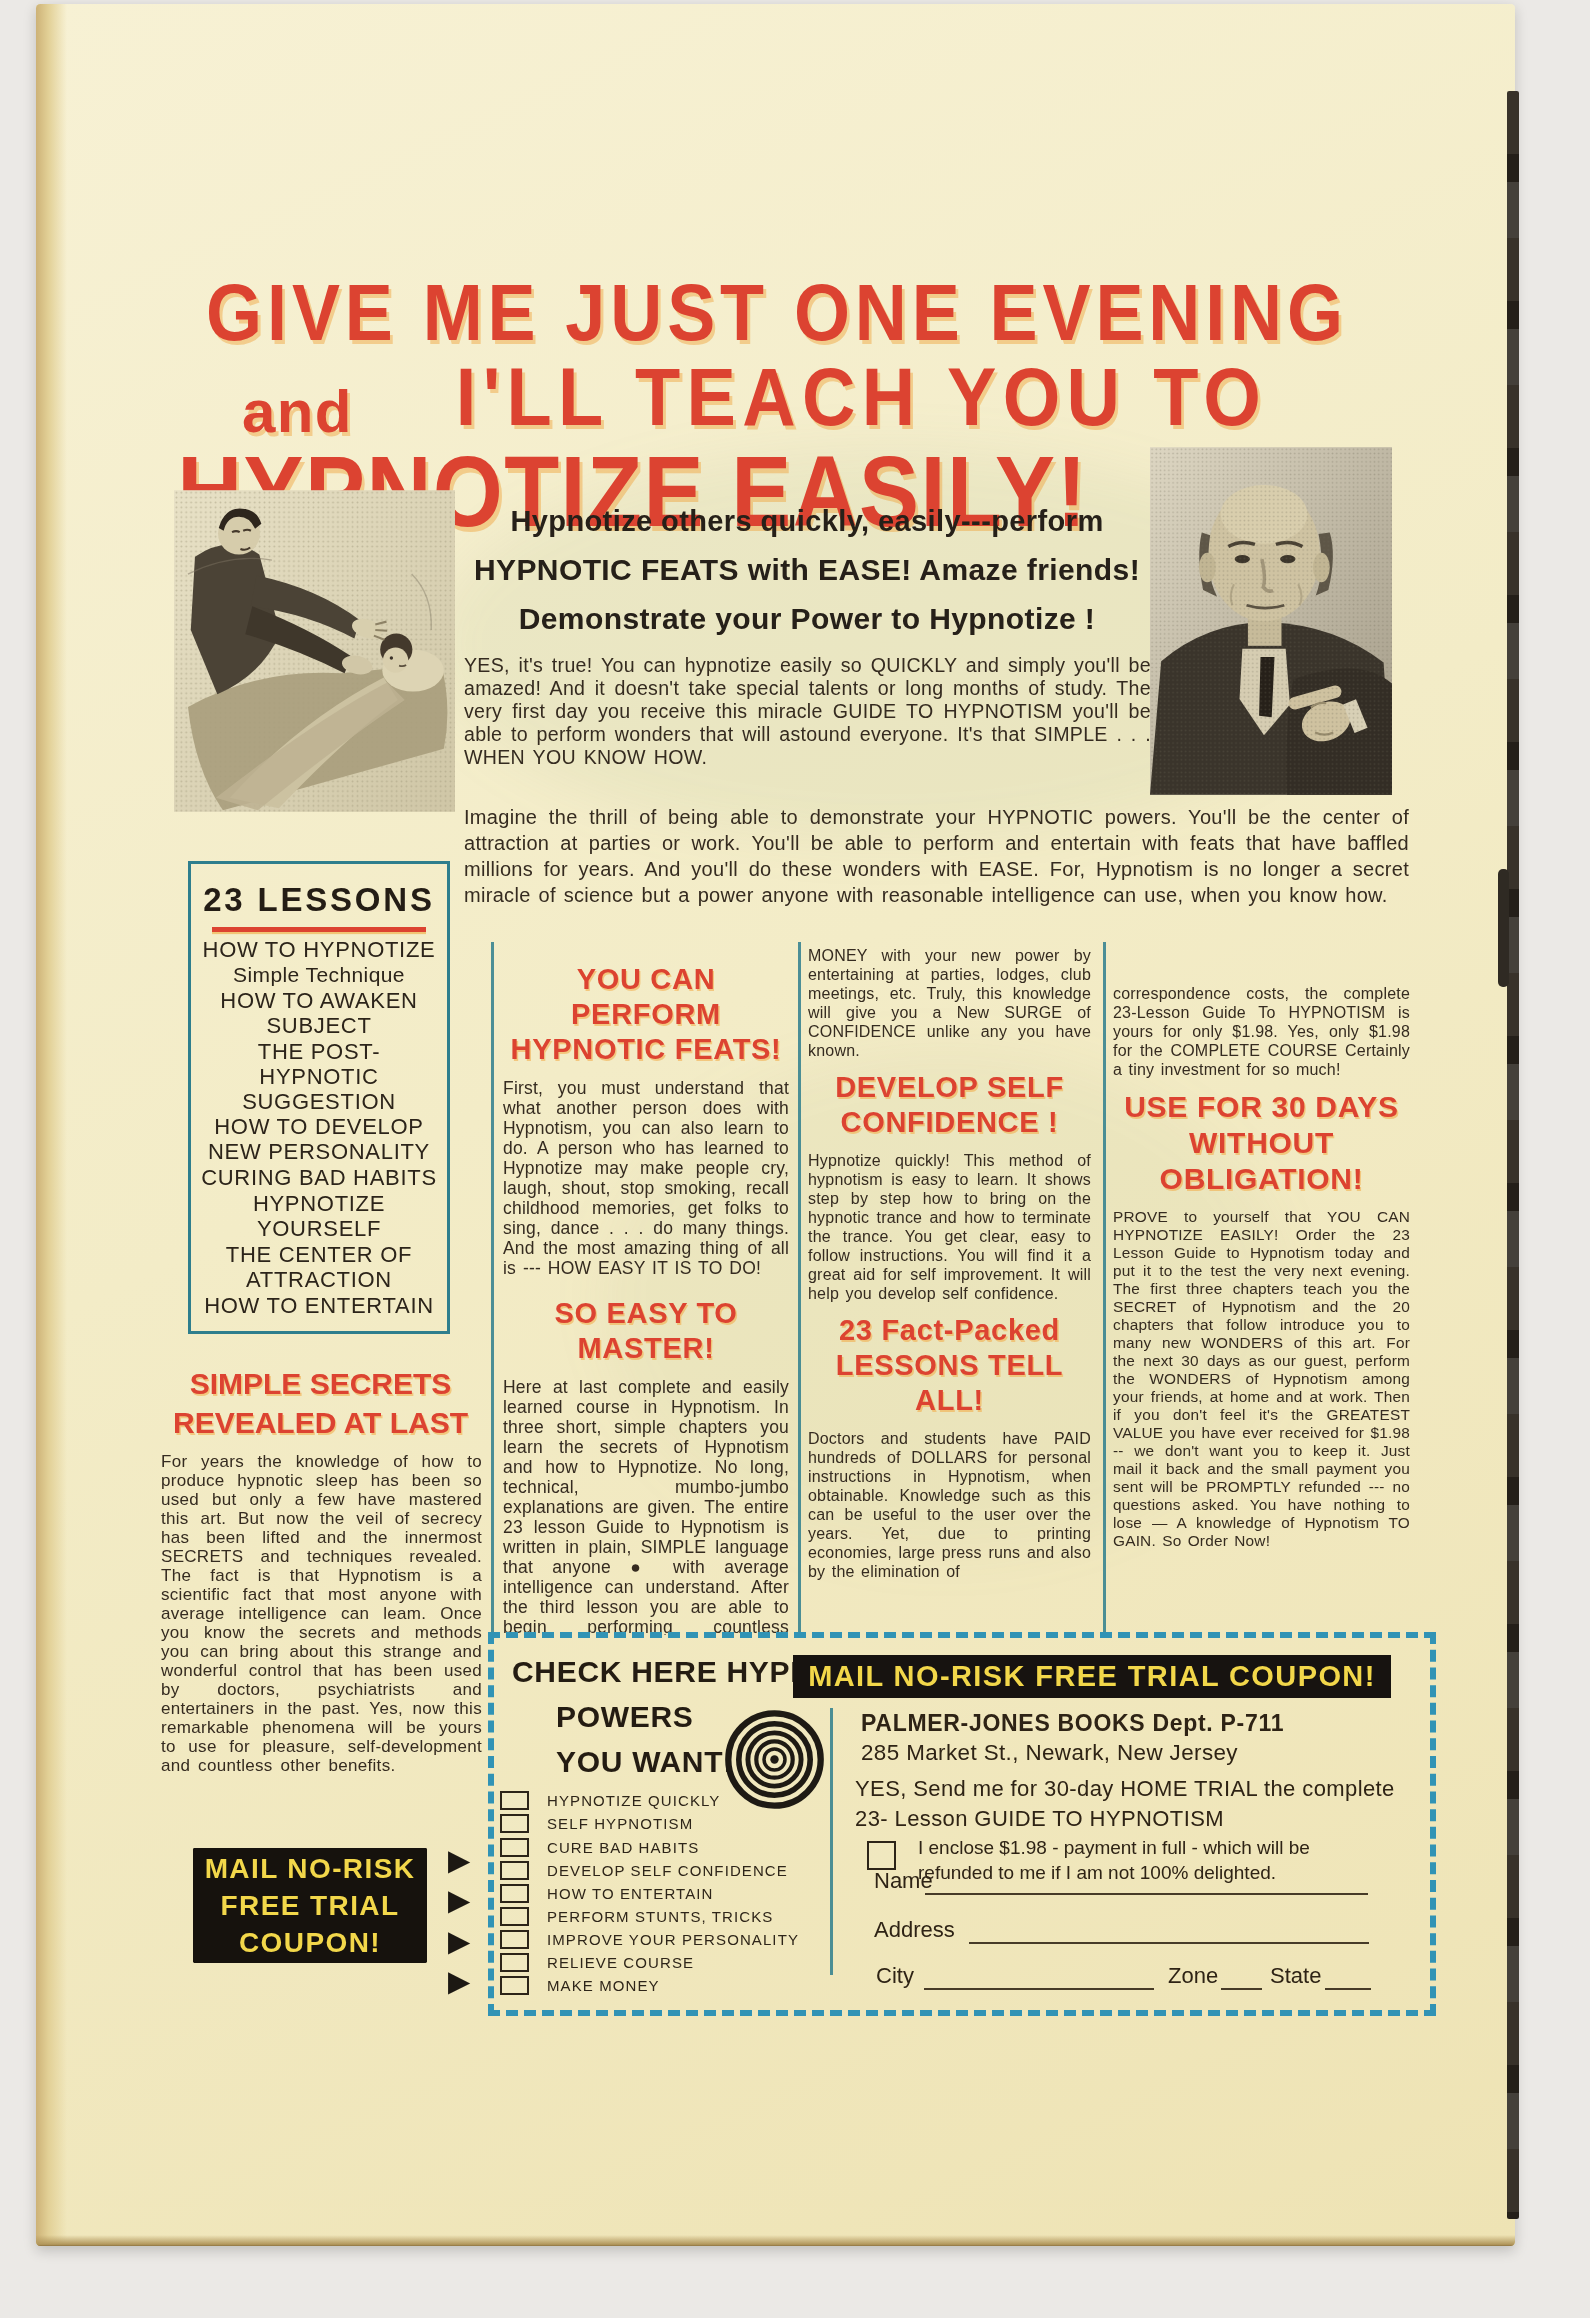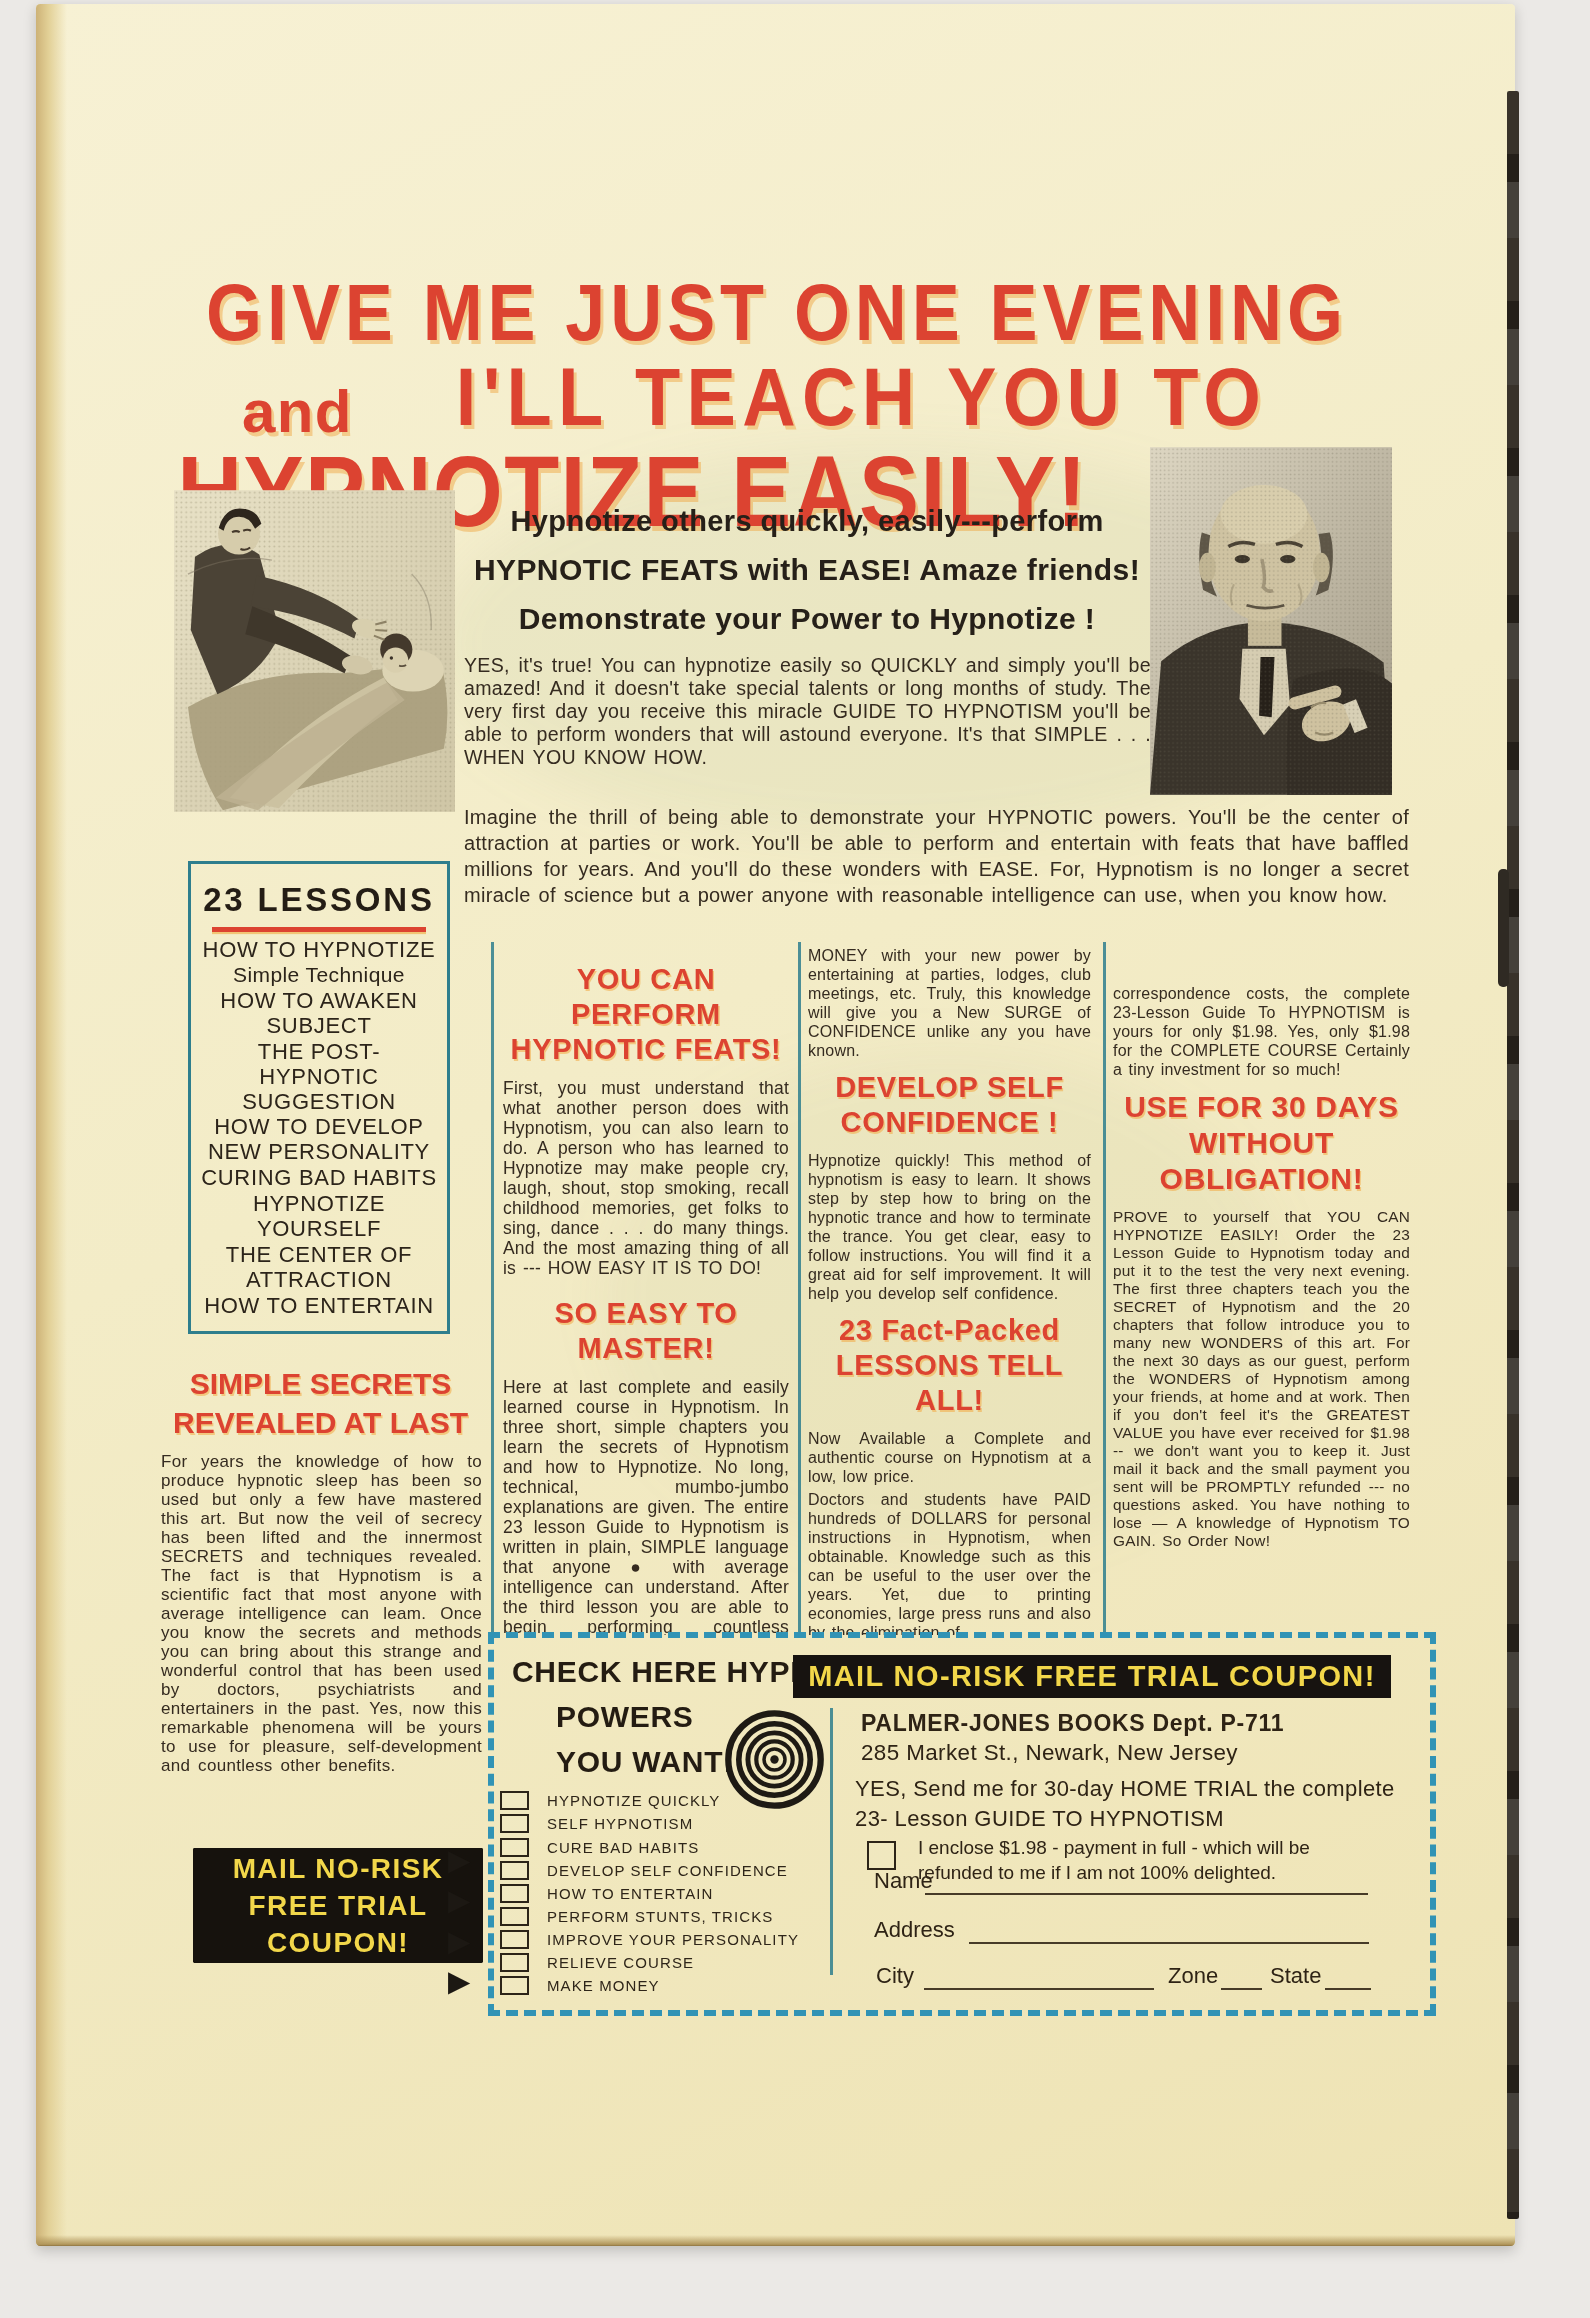--- a/index.html
+++ b/index.html
@@ -39,21 +39,21 @@
   .lessons-list{flex:1;display:flex;flex-direction:column;justify-content:space-around;color:#2c241a;}
   .lesson-item{font-size:22px;line-height:25px;letter-spacing:0.7px;}
   .lesson-sub{font-size:21px;letter-spacing:0.4px;}
 
   .vrule{position:absolute;width:2.8px;background:var(--teal,#2e7e8d);opacity:.85;}
 
   .col{position:absolute;top:946px;height:689px;overflow:hidden;}
   .colhead{font-size:29px;line-height:35px;letter-spacing:0.7px;margin:9.8px 0 11.2px;}
   .colbody{color:#352b20;text-align:justify;letter-spacing:0.2px;word-spacing:1.8px;}
 
-  .mail-box{position:absolute;left:193px;top:1848px;width:290px;height:115px;background:#16120d;
+  .mail-box{position:absolute;left:193px;top:1848px;width:234px;height:115px;background:#16120d;
     display:flex;flex-direction:column;justify-content:center;text-align:center;border-radius:1.4px;}
   .mail-box div{color:var(--yellow,#f2d74a);font-weight:700;font-size:28px;line-height:37px;letter-spacing:1.4px;}
   .arrow{position:absolute;color:#1c1813;font-size:29px;}
 
   .coupon{position:absolute;left:488px;top:1632px;width:948px;height:384px;
     border:6.3px dashed var(--blue,#3193b5);}
   .check-title{position:absolute;color:#241c12;font-weight:700;font-size:30px;letter-spacing:0.7px;}
   .check-row{position:absolute;display:flex;align-items:center;height:23px;}
   .cb{display:inline-block;width:29px;height:19px;border:2.1px solid #2c2418;margin-right:18px;flex:none;background:rgba(255,255,255,.06);}
   .check-label{font-size:15px;letter-spacing:1.1px;color:#2e2519;white-space:nowrap;}
@@ -196,21 +196,20 @@
     <div class="colbody" style="font-size:17.5px;line-height:20px;">First, you must understand that what another person does with Hypnotism, you can also learn to do. A person who has learned to Hypnotize may make people cry, laugh, shout, stop smoking, recall childhood memories, get folks to sing, dance . . . do many things. And the most amazing thing of all is --- HOW EASY IT IS TO DO!</div>
     <div class="red-head colhead" style="margin-top:18px;">SO EASY TO MASTER!</div>
     <div class="colbody" style="font-size:17.5px;line-height:20px;">Here at last complete and easily learned course in Hypnotism. In three short, simple chapters you learn the secrets of Hypnotism and how to Hypnotize. No long, technical, mumbo-jumbo explanations are given. The entire 23 lesson Guide to Hypnotism is written in plain, SIMPLE language that anyone ● with average intelligence can understand. After the third lesson you are able to begin performing countless techniques clearly explained in the next 20 lessons. You may learn how to cure bad habits in yourself and others, how to BUILD PERSONAL MAGNETISM. And you'll learn how to MAKE</div>
   </div>
 
   <div class="col" style="left:808px;width:283px;">
     <div class="colbody" style="font-size:16px;line-height:19px;">MONEY with your new power by entertaining at parties, lodges, club meetings, etc. Truly, this knowledge will give you a New SURGE of CONFIDENCE unlike any you have known.</div>
     <div class="red-head colhead">DEVELOP SELF CONFIDENCE !</div>
     <div class="colbody" style="font-size:16px;line-height:19px;">Hypnotize quickly! This method of hypnotism is easy to learn. It shows step by step how to bring on the hypnotic trance and how to terminate the trance. You get clear, easy to follow instructions. You will find it a great aid for self improvement. It will help you develop self confidence.</div>
     <div class="red-head colhead">23 Fact-Packed LESSONS TELL ALL!</div>
-    <div class="colbody" style="font-size:16px;line-height:19px;">Now Available a Complete and authentic course on Hypnotism at a low, low price.</div>
     <div class="colbody" style="font-size:16px;line-height:19px;margin-top:4.2px;">Doctors and students have PAID hundreds of DOLLARS for personal instructions in Hypnotism, when obtainable. Knowledge such as this can be useful to the user over the years. Yet, due to printing economies, large press runs and also by the elimination of</div>
   </div>
 
   <div class="col" style="left:1113px;width:297px;margin-top:38px;">
     <div class="colbody" style="font-size:16px;line-height:19px;">correspondence costs, the complete 23-Lesson Guide To HYPNOTISM is yours for only $1.98. Yes, only $1.98 for the COMPLETE COURSE   Certainly a tiny investment for so much!</div>
     <div class="red-head colhead" style="font-size:30px;line-height:36px;">USE FOR 30 DAYS WITHOUT OBLIGATION!</div>
     <div class="colbody" style="font-size:15.4px;line-height:18px;">PROVE to yourself that YOU CAN HYPNOTIZE EASILY! Order the 23 Lesson Guide to Hypnotism today and put it to the test the very next evening. The first three chapters teach you the SECRET of Hypnotism and the 20 chapters that follow introduce you to many new WONDERS of this art. For the next 30 days as our guest, perform the WONDERS of Hypnotism among your friends, at home and at work. Then if you don't feel it's the GREATEST VALUE you have ever received for $1.98 -- we don't want you to keep it. Just mail it back and the small payment you sent will be PROMPTLY refunded --- no questions asked. You have nothing to lose — A knowledge of Hypnotism TO GAIN. So Order Now!</div>
   </div>
 
   <div class="mail-box">

